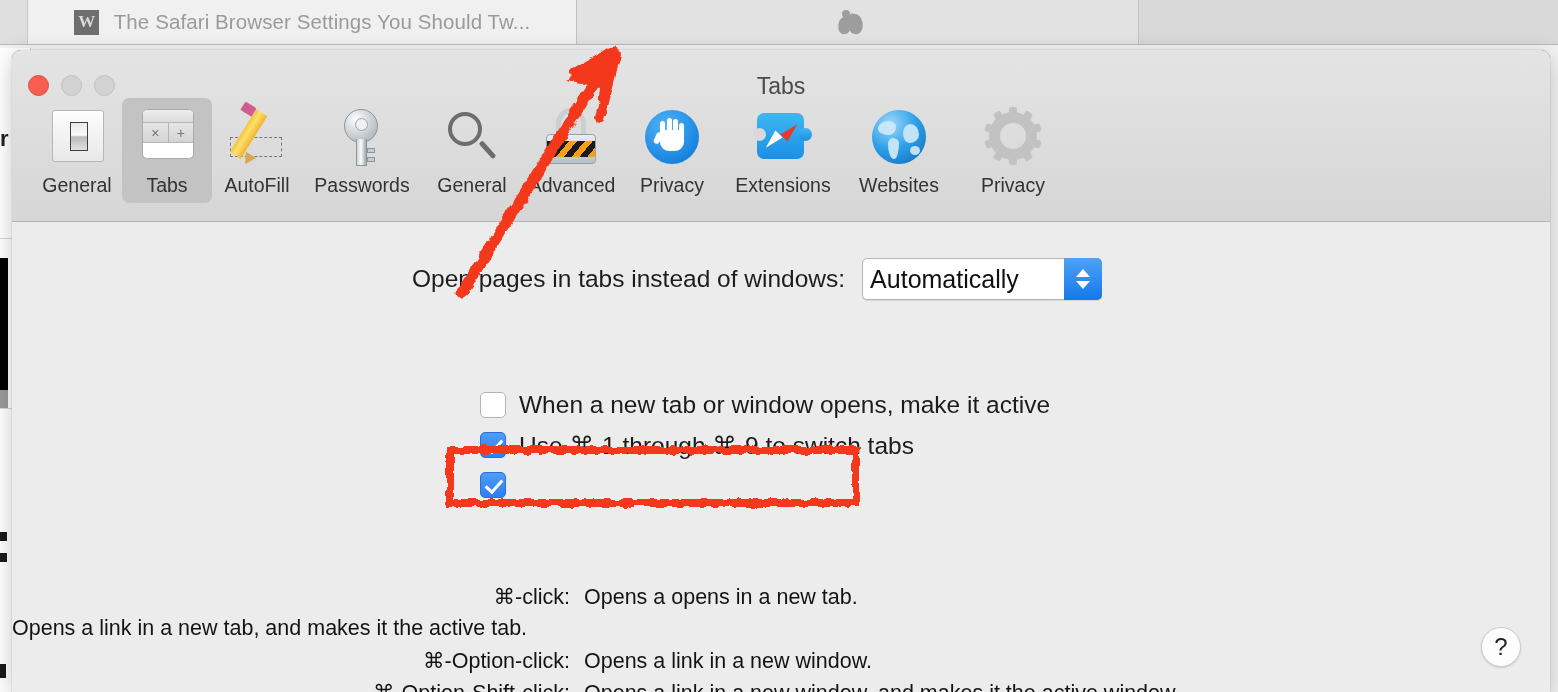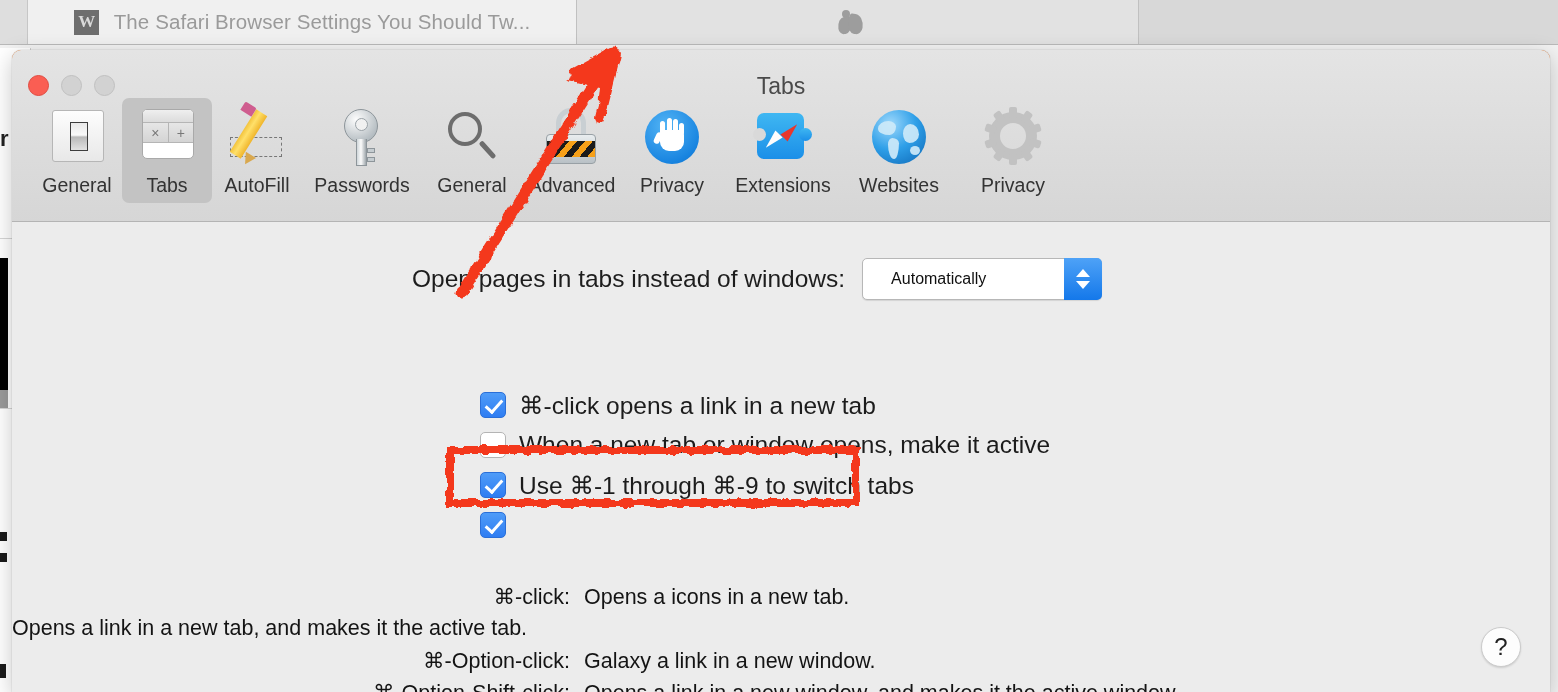--- a/index.html
+++ b/index.html
@@ -542,23 +542,23 @@
     position: relative;
     border-radius: 5px;
     background: #ffffff;
     border: 1px solid #b7b7b7;
     box-shadow: 0 1px 1px rgba(0,0,0,0.10);
     box-sizing: border-box;
     display: flex;
     align-items: center;
   }
   .popup-value {
-    font-size: 16px;
+    font-size: 25px;
     color: #0f0f0f;
-    padding-left: 28px;
+    padding-left: 7px;
     white-space: nowrap;
   }
   .popup-arrows {
     position: absolute;
     right: -1px; top: -1px;
     width: 38px; height: 42px;
     border-radius: 0 5px 5px 0;
     background: linear-gradient(to bottom,#4ea2f7,#1478ea);
     display: flex;
     flex-direction: column;
@@ -838,47 +838,43 @@
           <span class="popup-value">Automatically</span>
           <span class="popup-arrows">
             <span class="chev up"></span>
               <span class="chev down"></span>
           </span>
         </span>
       </div>
 
       <div class="checkbox-list">
         <div class="cb-row">
-          <span class="cb-box on"></span>
-          <span class="cb-label">⌘-click opens a link in a new tab</span>
-        </div>
-        <div class="cb-row">
           <span class="cb-box off"></span>
           <span class="cb-label">When a new tab or window opens, make it active</span>
         </div>
         <div class="cb-row">
           <span class="cb-box on"></span>
           <span class="cb-label">Use ⌘-1 through ⌘-9 to switch tabs</span>
         </div>
         <div class="cb-row">
           <span class="cb-box on"></span>
         </div>
       </div>
 
       <div class="shortcut-table">
         <div class="sc-row">
           <span class="sc-key">⌘-click:</span>
-          <span class="sc-desc">Opens a icons in a new tab.</span>
+          <span class="sc-desc">Opens a opens in a new tab.</span>
         </div>
         <div class="sc-row">
           <span class="sc-desc">Opens a link in a new tab, and makes it the active tab.</span>
         </div>
         <div class="sc-row">
           <span class="sc-key">⌘-Option-click:</span>
-          <span class="sc-desc">Galaxy a link in a new window.</span>
+          <span class="sc-desc">Opens a link in a new window.</span>
         </div>
         <div class="sc-row">
           <span class="sc-key">⌘-Option-Shift-click:</span>
           <span class="sc-desc">Opens a link in a new window, and makes it the active window.</span>
         </div>
       </div>
 
       <div class="help-btn">?</div>
 
     </div>

